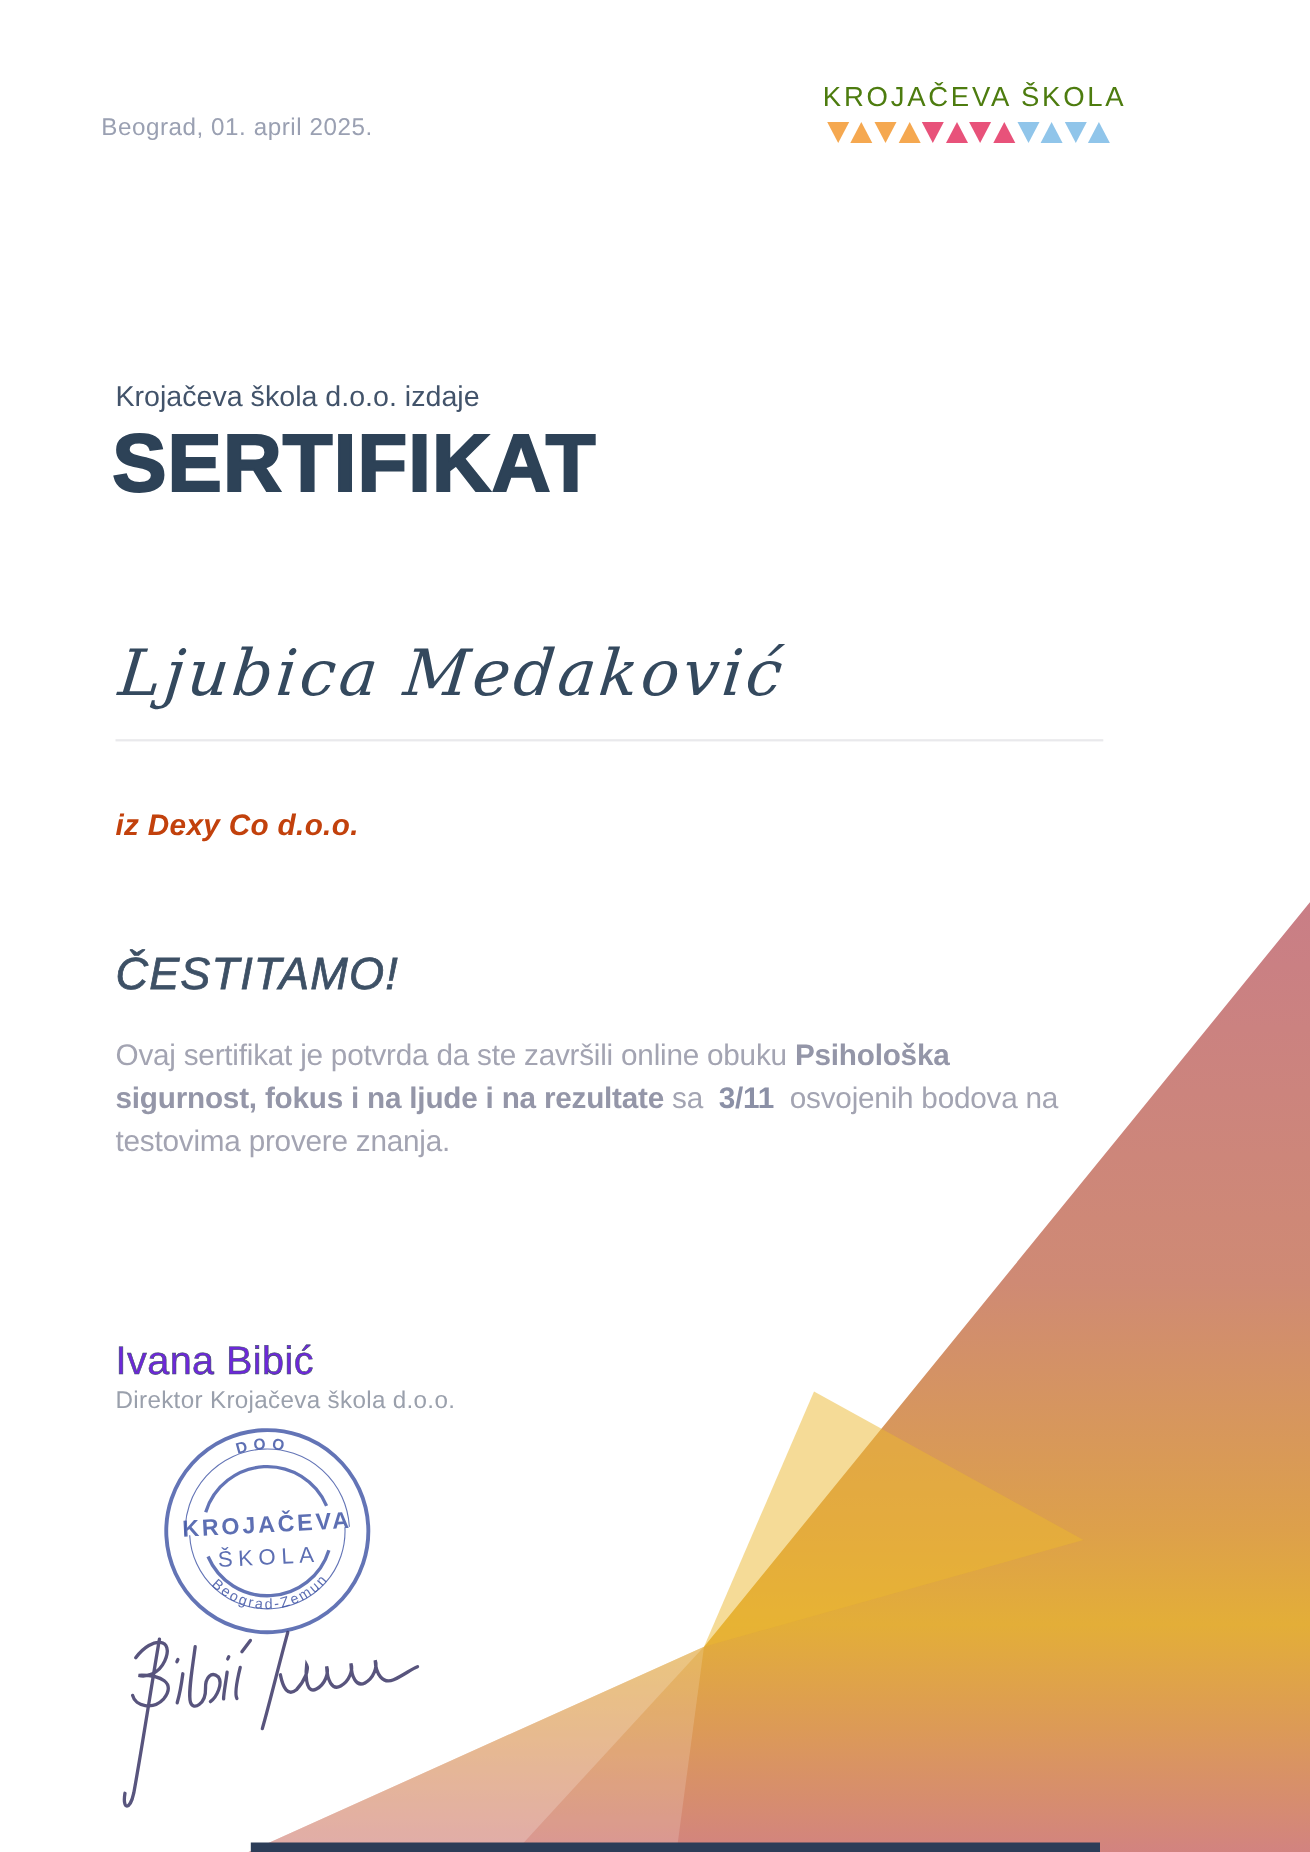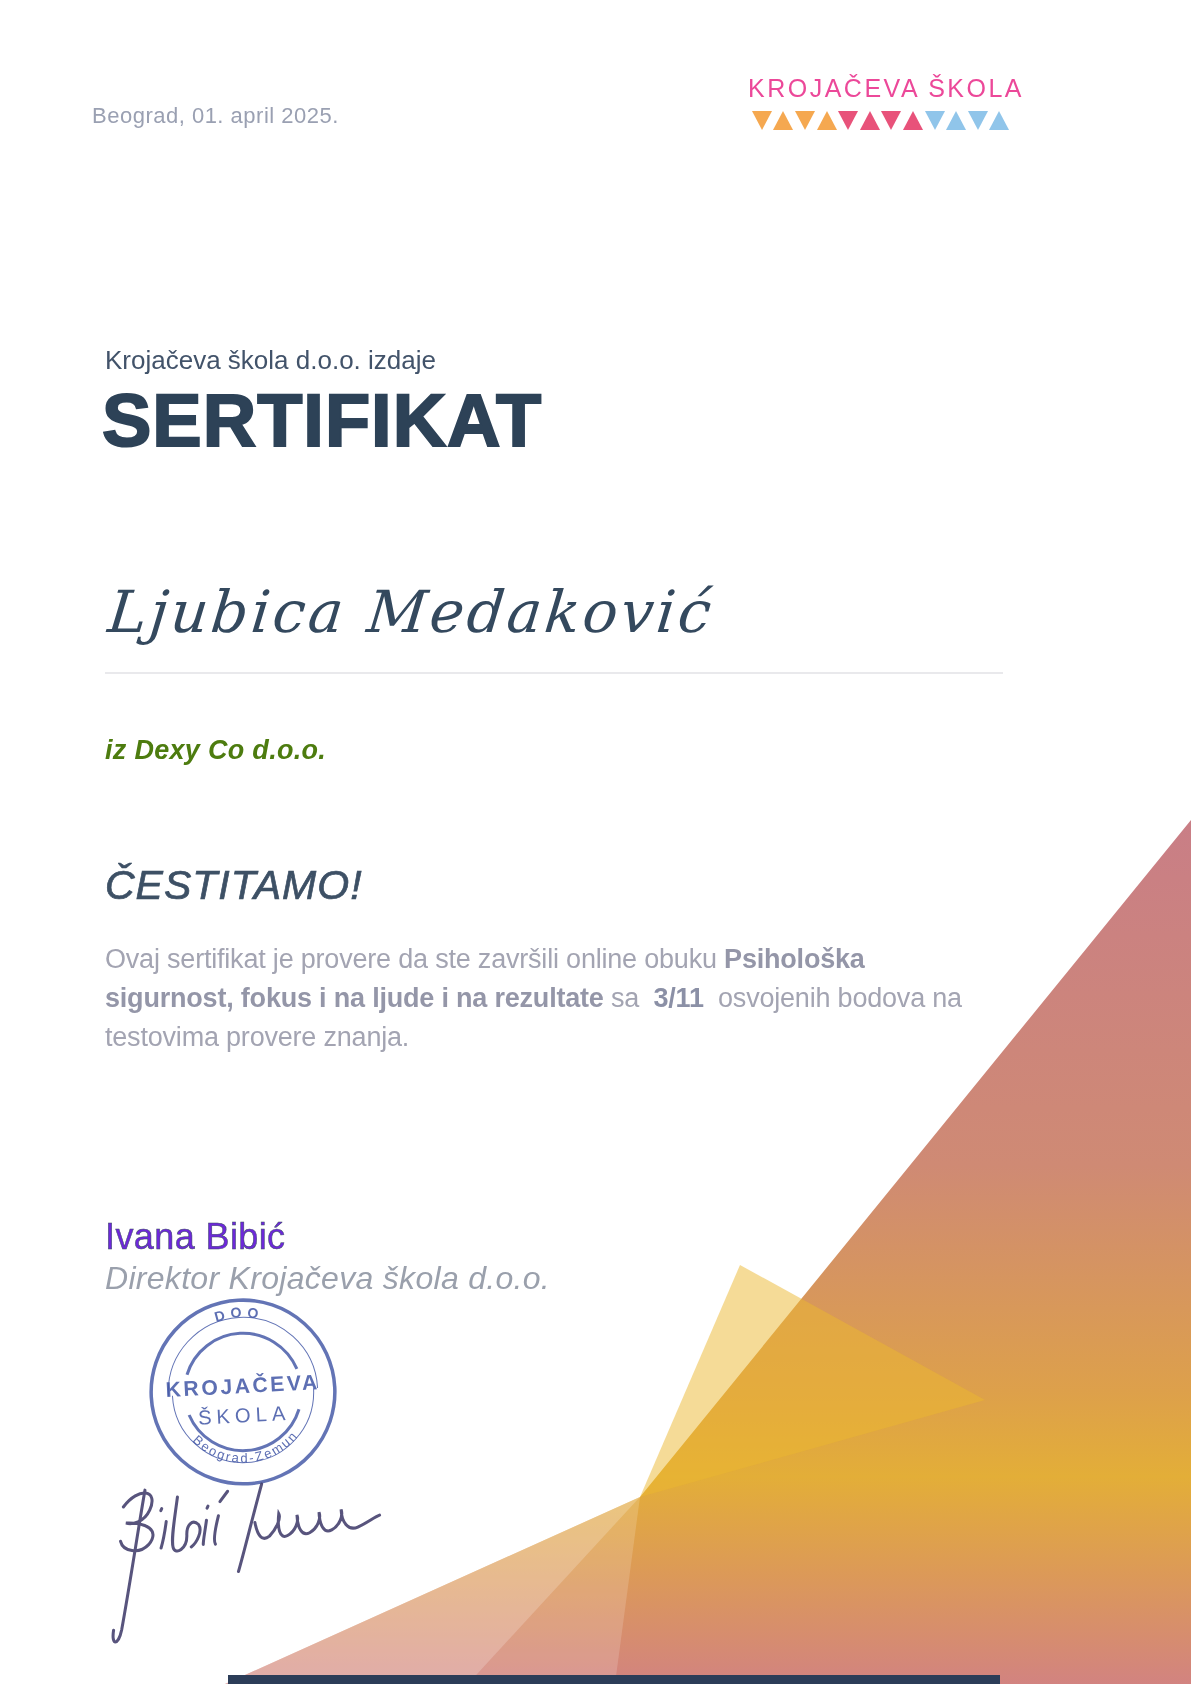--- a/index.html
+++ b/index.html
@@ -1,44 +1,44 @@
 <!DOCTYPE html>
 <html><head>
 <meta charset="utf-8">
 <style>
   html,body{margin:0;padding:0;background:#ffffff;}
   .page{position:relative;width:1191px;height:1684px;margin:0 auto;background:#ffffff;overflow:hidden;font-family:"Liberation Sans",sans-serif;}
   .abs{position:absolute;}
 
   
   .date{left:92px;top:103px;font-size:22px;color:#9aa0b2;letter-spacing:.5px;}
-  .logo-text{left:748px;top:74px;width:262px;font-size:25px;color:#ec4899;letter-spacing:2.5px;text-align:right;white-space:nowrap;}
+  .logo-text{left:748px;top:74px;width:262px;font-size:25px;color:#4d7c0f;letter-spacing:2.5px;text-align:right;white-space:nowrap;}
   .logo-tris{left:751px;top:111px;width:262px;height:20px;display:flex;align-items:flex-start;}
   .tri{width:0;height:0;border-left:10px solid transparent;border-right:10px solid transparent;margin:0 .8px;}
   .tri-down{border-top:19px solid var(--c);}
   .tri-up{border-bottom:19px solid var(--c);}
 
   
   .issuer{left:105px;top:345px;font-size:26px;color:#42536a;}
   .title{left:102px;top:378px;font-size:74px;font-weight:700;color:#2d4257;letter-spacing:1px;-webkit-text-stroke:2px #2d4257;}
 
   
   .recipient{left:105px;top:578px;font-size:58px;color:#34495e;font-family:"DejaVu Serif",serif;font-style:italic;letter-spacing:3px;transform:skewX(-6deg);transform-origin:left bottom;white-space:nowrap;}
   .name-line{left:105px;top:672px;width:898px;height:2px;background:#e9e9ec;}
-  .company{left:105px;top:735px;font-size:27px;color:#4d7c0f;font-style:italic;font-weight:700;letter-spacing:.3px;}
+  .company{left:105px;top:735px;font-size:27px;color:#c2410c;font-style:italic;font-weight:700;letter-spacing:.3px;}
 
   
   .congrats-heading{left:105px;top:862px;font-size:41px;color:#3d5065;letter-spacing:1px;font-style:italic;-webkit-text-stroke:.7px #3d5065;}
   .body-text{left:105px;top:940px;width:890px;font-size:27px;line-height:39px;color:#a3a4b2;letter-spacing:-.2px;}
   .body-text .b{font-weight:700;color:#9496a8;}
   .body-text .score{font-weight:700;color:#8b90a6;margin:0 7px;}
 
   
   .sig-name{left:105px;top:1216px;font-size:36px;color:#6d28d9;-webkit-text-stroke:.5px #3c4f63;letter-spacing:.4px;}
-  .sig-role{left:105px;top:1260px;font-size:32px;color:#9aa0ac;letter-spacing:.3px;font-style:italic;}
+  .sig-role{left:105px;top:1260px;font-size:22px;color:#9aa0ac;letter-spacing:.3px;}
 
   .stamp{left:136px;top:1292px;}
   .signature{left:95px;top:1478px;}
   .decoration{left:0;top:0;pointer-events:none;}
   .bottom-bar{left:228px;bottom:0;width:772px;height:9px;background:#2c3d58;z-index:3;}
 </style>
 </head>
 <body>
 
 <div class="page">
@@ -78,21 +78,21 @@
     </div>
 
   <div class="abs title">SERTIFIKAT</div>
   <div class="abs issuer">Krojačeva škola d.o.o. izdaje</div>
 
   <div class="abs recipient">Ljubica Medaković</div>
   <div class="abs name-line"></div>
   <div class="abs company">iz Dexy Co d.o.o.</div>
 
   <div class="abs congrats-heading">ČESTITAMO!</div>
-  <div class="abs body-text"><span>Ovaj sertifikat je provere da ste završili online obuku</span>
+  <div class="abs body-text"><span>Ovaj sertifikat je potvrda da ste završili online obuku</span>
     <span class="b">Psihološka sigurnost, fokus i na ljude i na rezultate</span>
     <span>sa</span>
     <span class="score">3/11</span>
     <span>osvojenih bodova na testovima provere znanja.</span></div>
 
   <div class="abs sig-name">Ivana Bibić</div>
   <div class="abs sig-role">Direktor Krojačeva škola d.o.o.</div>
 
   <svg class="abs stamp" width="214" height="204" viewBox="0 0 212 200">
     <g transform="rotate(-3 106 98)" fill="none" stroke="#4156a6" opacity="0.82">

